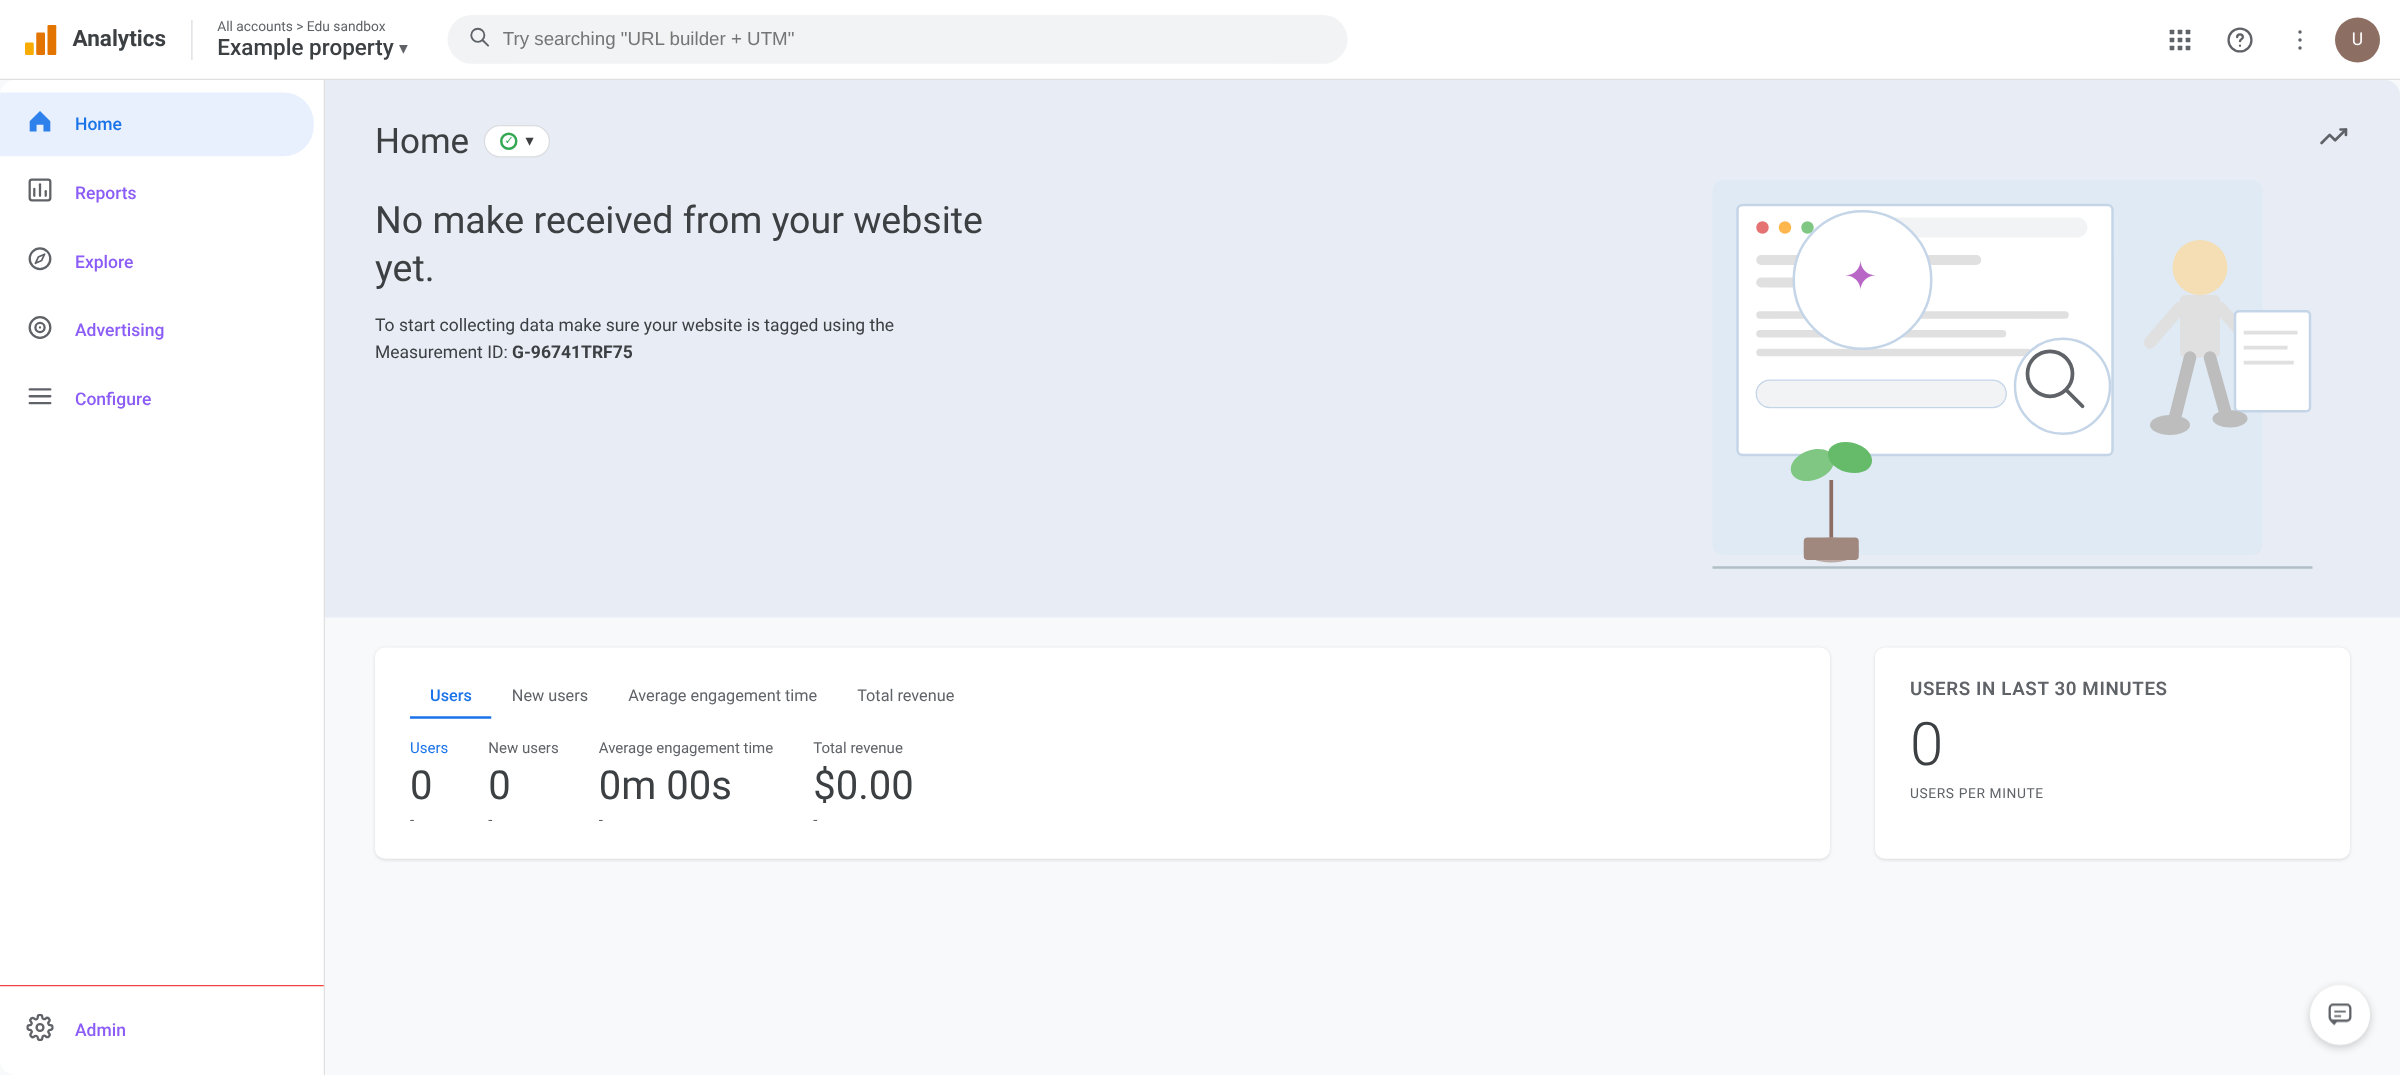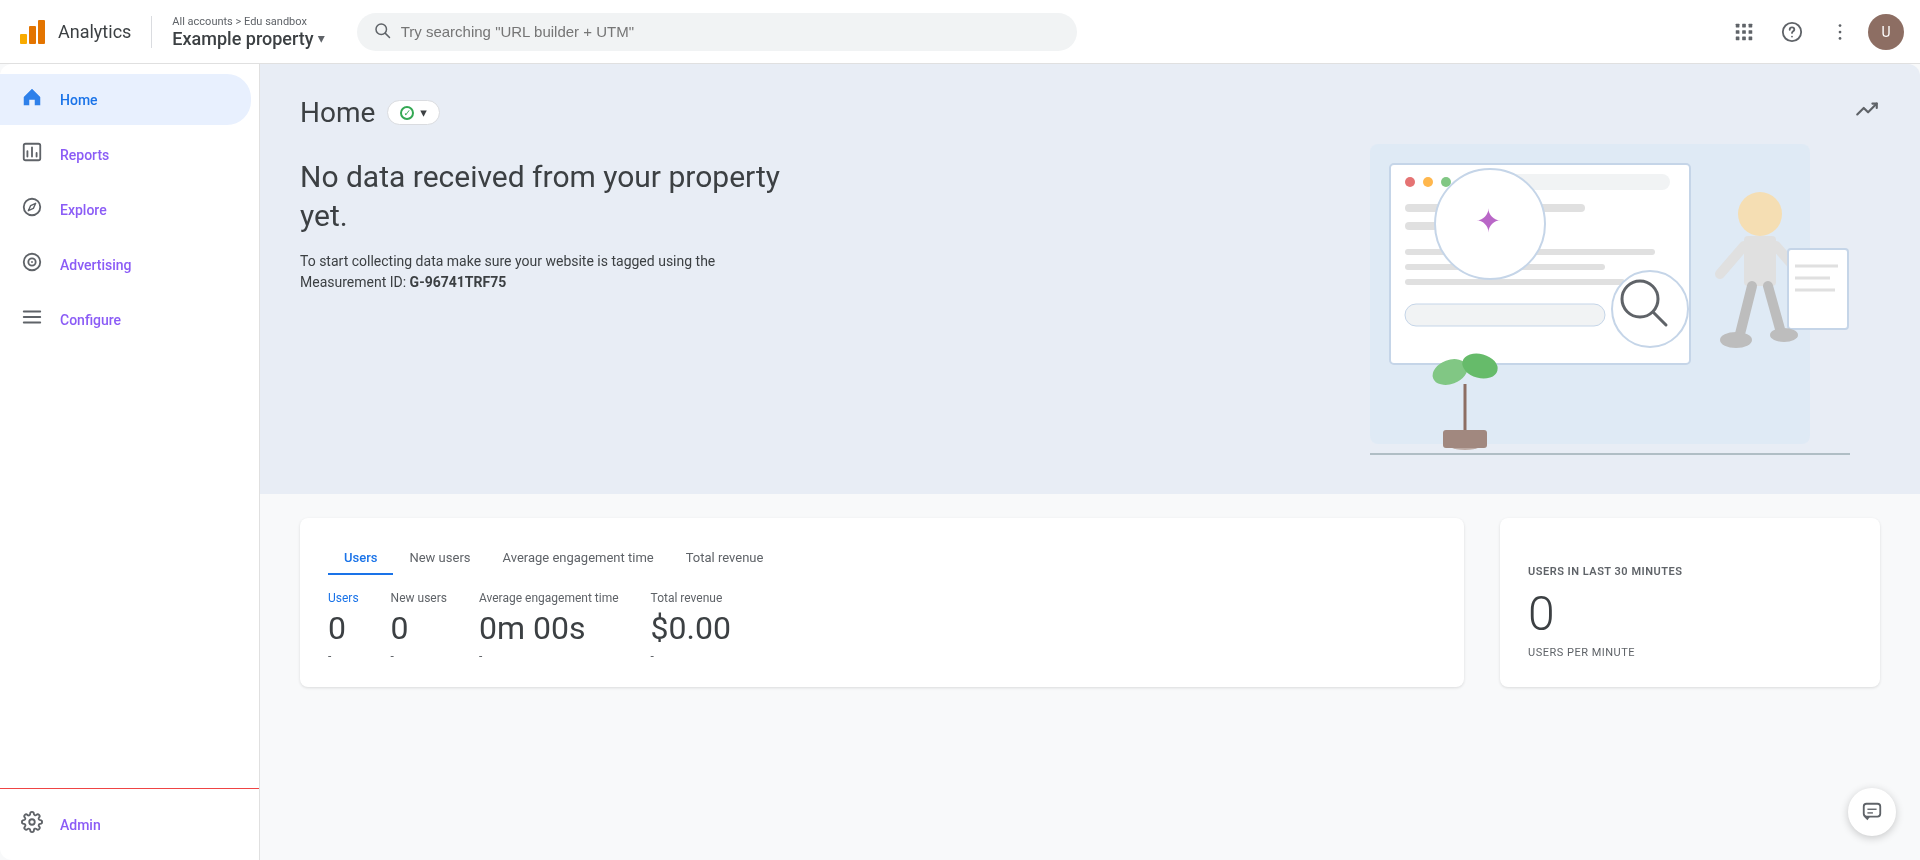--- a/index.html
+++ b/index.html
@@ -6,21 +6,21 @@
     body { font-family: 'Google Sans', Roboto, Arial, sans-serif; background: #f8f9fa; width: 1920px; height: 860px; overflow: hidden; display: flex; flex-direction: column; }
 
     
     .topnav {
       display: flex; align-items: center; height: 64px; background: #fff;
       border-bottom: 1px solid #e0e0e0; padding: 0 16px; gap: 16px; flex-shrink: 0;
       z-index: 10;
     }
     .logo-area { display: flex; align-items: center; gap: 10px; }
     .logo-icon { width: 32px; height: 32px; }
-    .logo-text { font-size: 18px; color: #3c4043; font-weight: 400; }
+    .logo-text { font-size: 18px; color: #3c4043; font-weight: 700; }
     .divider-v { width: 1px; height: 32px; background: #dadce0; margin: 0 4px; }
     .property-area { display: flex; flex-direction: column; cursor: pointer; }
     .breadcrumb-text { font-size: 11px; color: #5f6368; }
     .property-name { font-size: 18px; color: #3c4043; font-weight: 500; display: flex; align-items: center; gap: 4px; }
     .property-name .dropdown-arrow { font-size: 14px; color: #5f6368; }
     .search-bar {
       flex: 1; max-width: 720px; margin-left: 16px;
       display: flex; align-items: center; background: #f1f3f4;
       border-radius: 24px; padding: 8px 16px; gap: 10px;
     }
@@ -106,21 +106,21 @@
       padding: 8px 16px; font-size: 13px; color: #5f6368; cursor: pointer;
       border-bottom: 2px solid transparent;
     }
     .stats-tab.active { color: #1a73e8; border-bottom: 2px solid #1a73e8; font-weight: 500; }
     .stats-metrics { display: flex; gap: 32px; align-items: flex-start; }
     .metric { display: flex; flex-direction: column; }
     .metric-label { font-size: 12px; color: #5f6368; margin-bottom: 4px; }
     .metric-label.active { color: #1a73e8; }
     .metric-value { font-size: 32px; color: #3c4043; font-weight: 400; }
     .metric-change { font-size: 12px; color: #5f6368; margin-top: 2px; }
-    .realtime-label { font-size: 11px; color: #5f6368; font-weight: 600; letter-spacing: 0.5px; margin-bottom: 12px; text-transform: uppercase; margin-top: 23px; }
+    .realtime-label { font-size: 15px; color: #5f6368; font-weight: 600; letter-spacing: 0.5px; margin-bottom: 12px; text-transform: uppercase; }
     .realtime-value { font-size: 48px; color: #3c4043; font-weight: 300; line-height: 1; }
     .realtime-sublabel { font-size: 11px; color: #5f6368; text-transform: uppercase; letter-spacing: 0.5px; margin-top: 8px; }
 
     
     .chat-bubble {
       position: fixed; bottom: 24px; right: 24px; width: 48px; height: 48px;
       background: #fff; border-radius: 50%; box-shadow: 0 2px 8px rgba(0,0,0,0.2);
       display: flex; align-items: center; justify-content: center; cursor: pointer;
       font-size: 20px; color: #5f6368;
     }
@@ -263,21 +263,21 @@
         </div>
       </div>
 
       <button class="hero-trend-btn" title="Insights">
         <svg width="26" height="26" viewBox="0 0 24 24" fill="none" xmlns="http://www.w3.org/2000/svg">
           <polyline points="3 17 9 11 13 15 21 7" stroke="#5f6368" stroke-width="2" stroke-linecap="round" stroke-linejoin="round"></polyline>
           <polyline points="17 7 21 7 21 11" stroke="#5f6368" stroke-width="2" stroke-linecap="round" stroke-linejoin="round"></polyline>
         </svg>
       </button>
 
-      <p class="no-data-text">No data received from your property yet.</p>
+      <p class="no-data-text">No make received from your website yet.</p>
       <p class="no-data-sub">
         <span>To start collecting data make sure your website is tagged using the Measurement ID:</span>
         <strong class="measurement-id">G-96741TRF75</strong>
       </p>
 
       
       <div class="hero-illustration">
         <svg width="580" height="380" viewBox="0 0 580 380" xmlns="http://www.w3.org/2000/svg">
 
           <rect x="40" y="30" width="440" height="300" rx="8" fill="#dce8f5" opacity="0.7"></rect>

